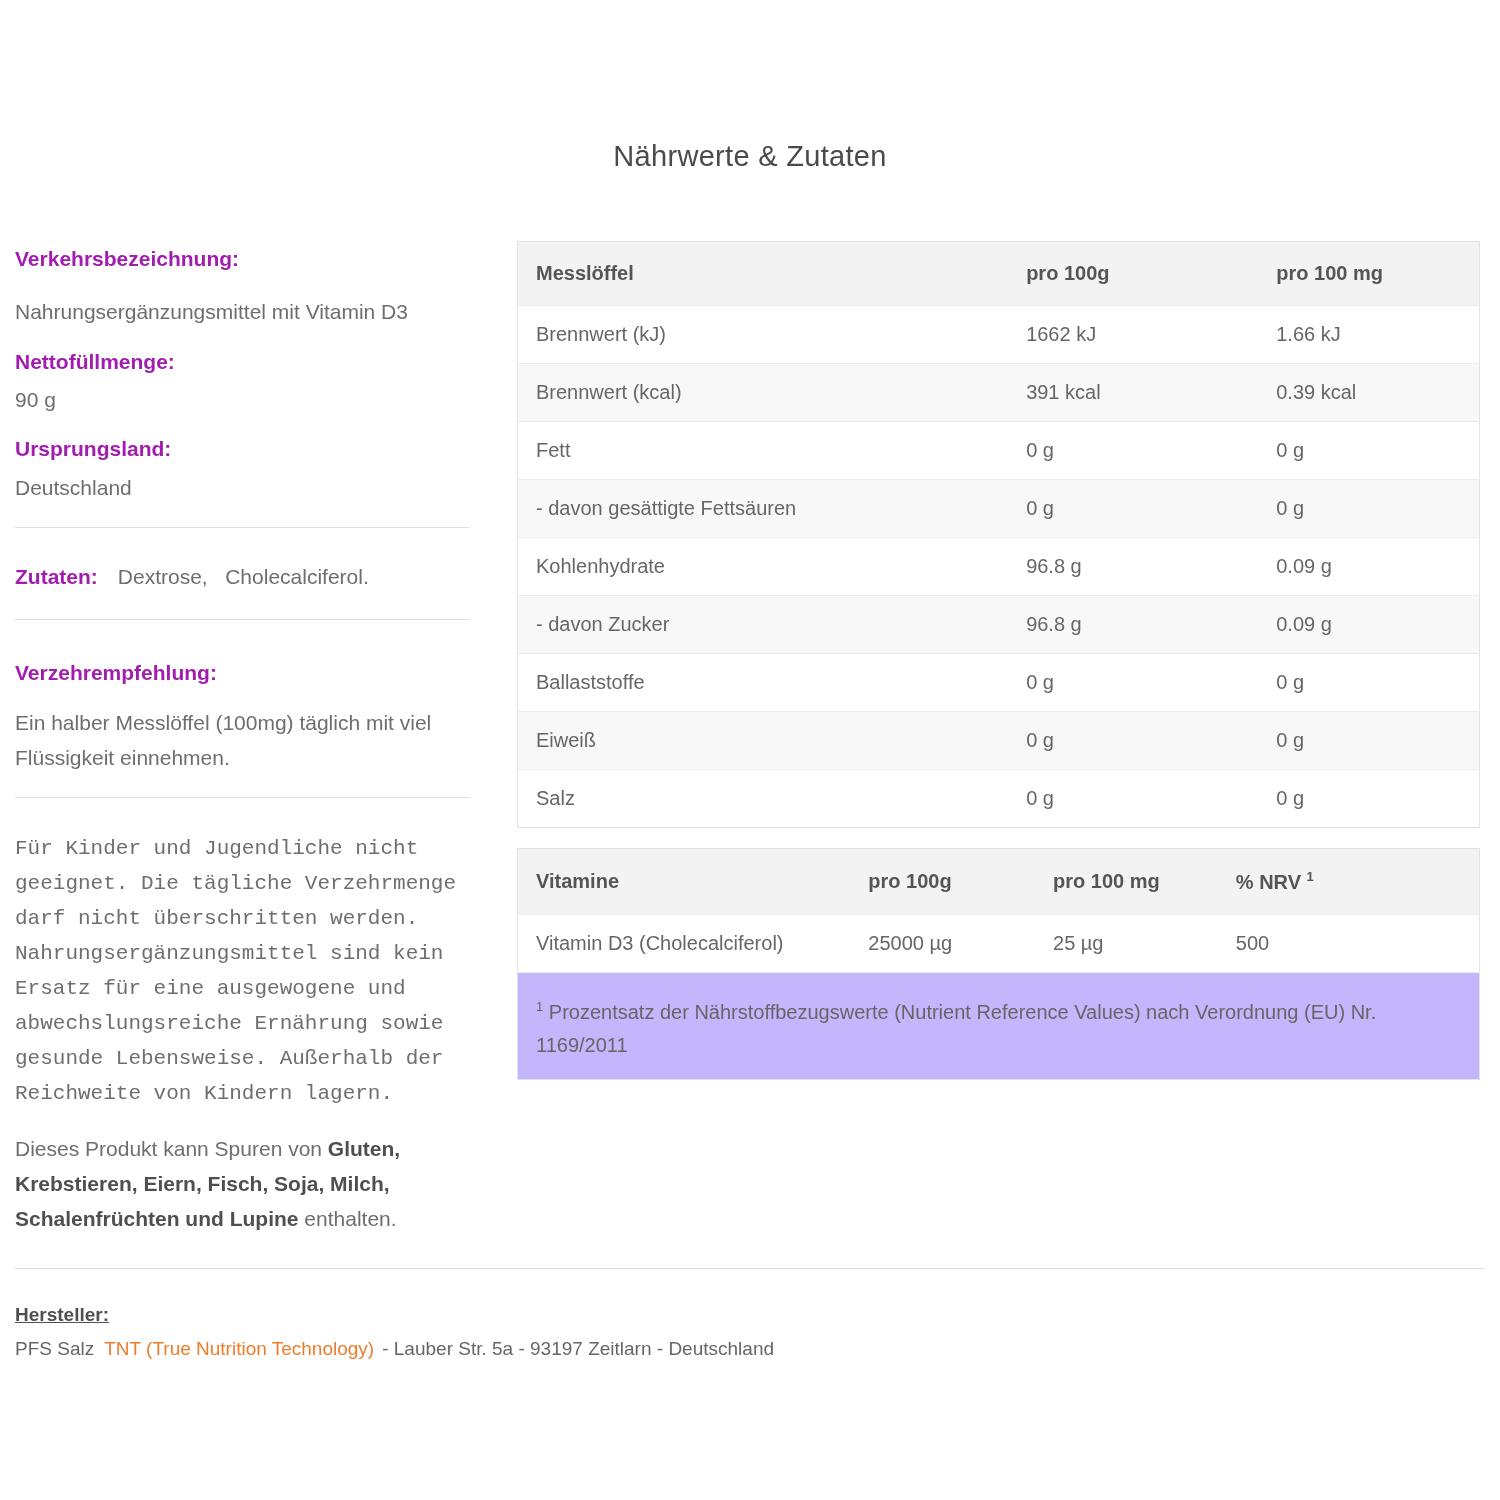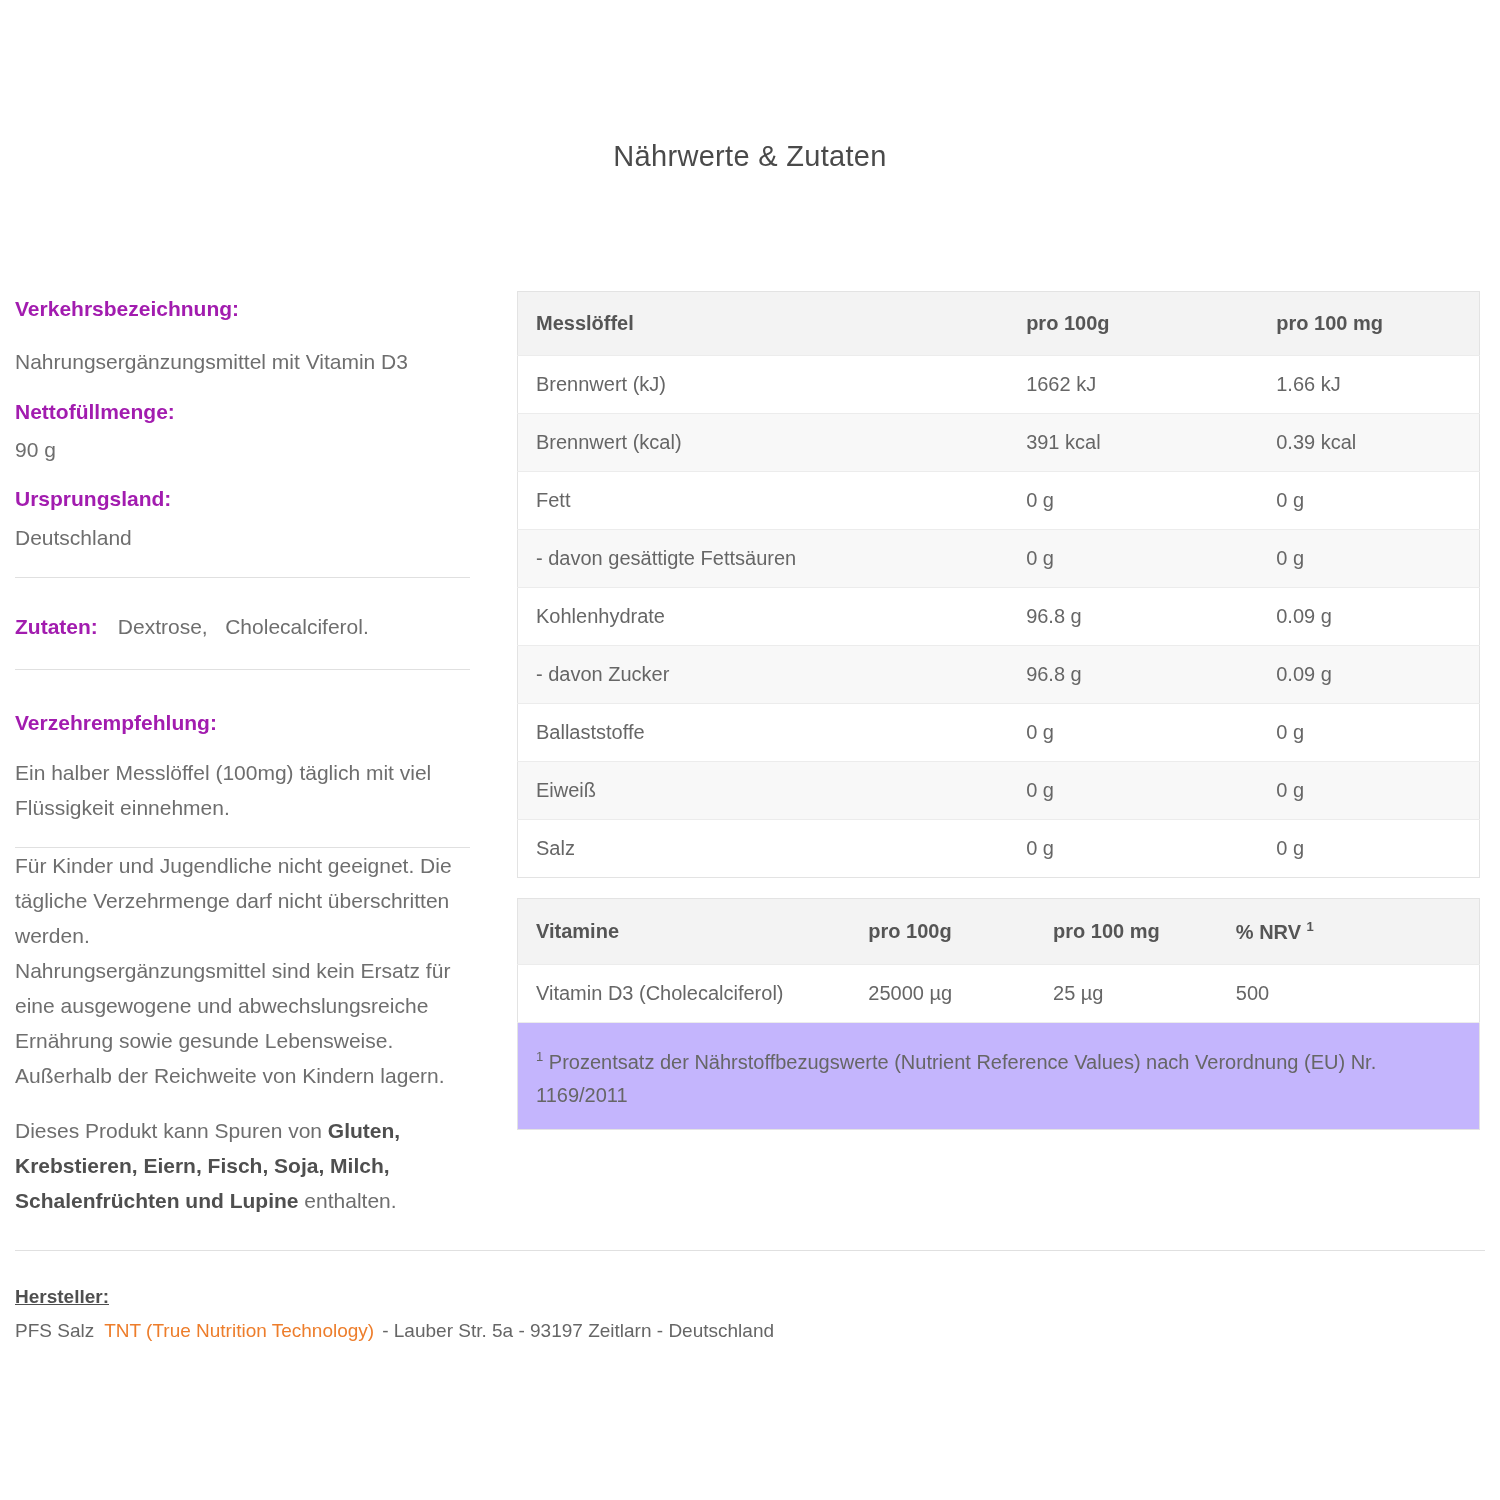--- a/index.html
+++ b/index.html
@@ -14,21 +14,21 @@
     background: #ffffff;
     padding-top: 140px;
     overflow: hidden;
   }
   .page-title {
     text-align: center;
     font-size: 29px;
     font-weight: 400;
     color: #4a4a4a;
     letter-spacing: 0.3px;
-    margin-bottom: 118px;
+    margin-bottom: 68px;
   }
   .content {
     display: flex;
     align-items: flex-start;
     padding: 0 20px 0 15px;
   }
   
   .left-col {
     flex: 0 0 455px;
     width: 455px;
@@ -52,21 +52,21 @@
     border-top: 1px solid #e0e0e0;
     height: 0;
   }
   .div-1 { margin-top: 22px; }
   .zutaten-line { margin-top: 31px; }
   .zutaten-line .inline-value { margin-left: 20px; white-space: pre-wrap; }
   .div-2 { margin-top: 25px; }
   .lbl-4 { margin-top: 35px; }
   .val-4 { margin-top: 15px; }
   .div-3 { margin-top: 22px; }
-  .warn-para { white-space: pre-line; }
+  .warn-para { margin-top: 33px; white-space: pre-line; font-family: Liberation Mono, monospace; }
   .allergen-para { margin-top: 20px; }
   .allergen-para .bold { font-weight: bold; color: #4f4f4f; }
   
   .right-col { flex: 1; }
   table.ntable {
     width: 100%;
     border-collapse: collapse;
     border: 1px solid #e3e3e3;
     font-size: 20px;
     color: #666666;

